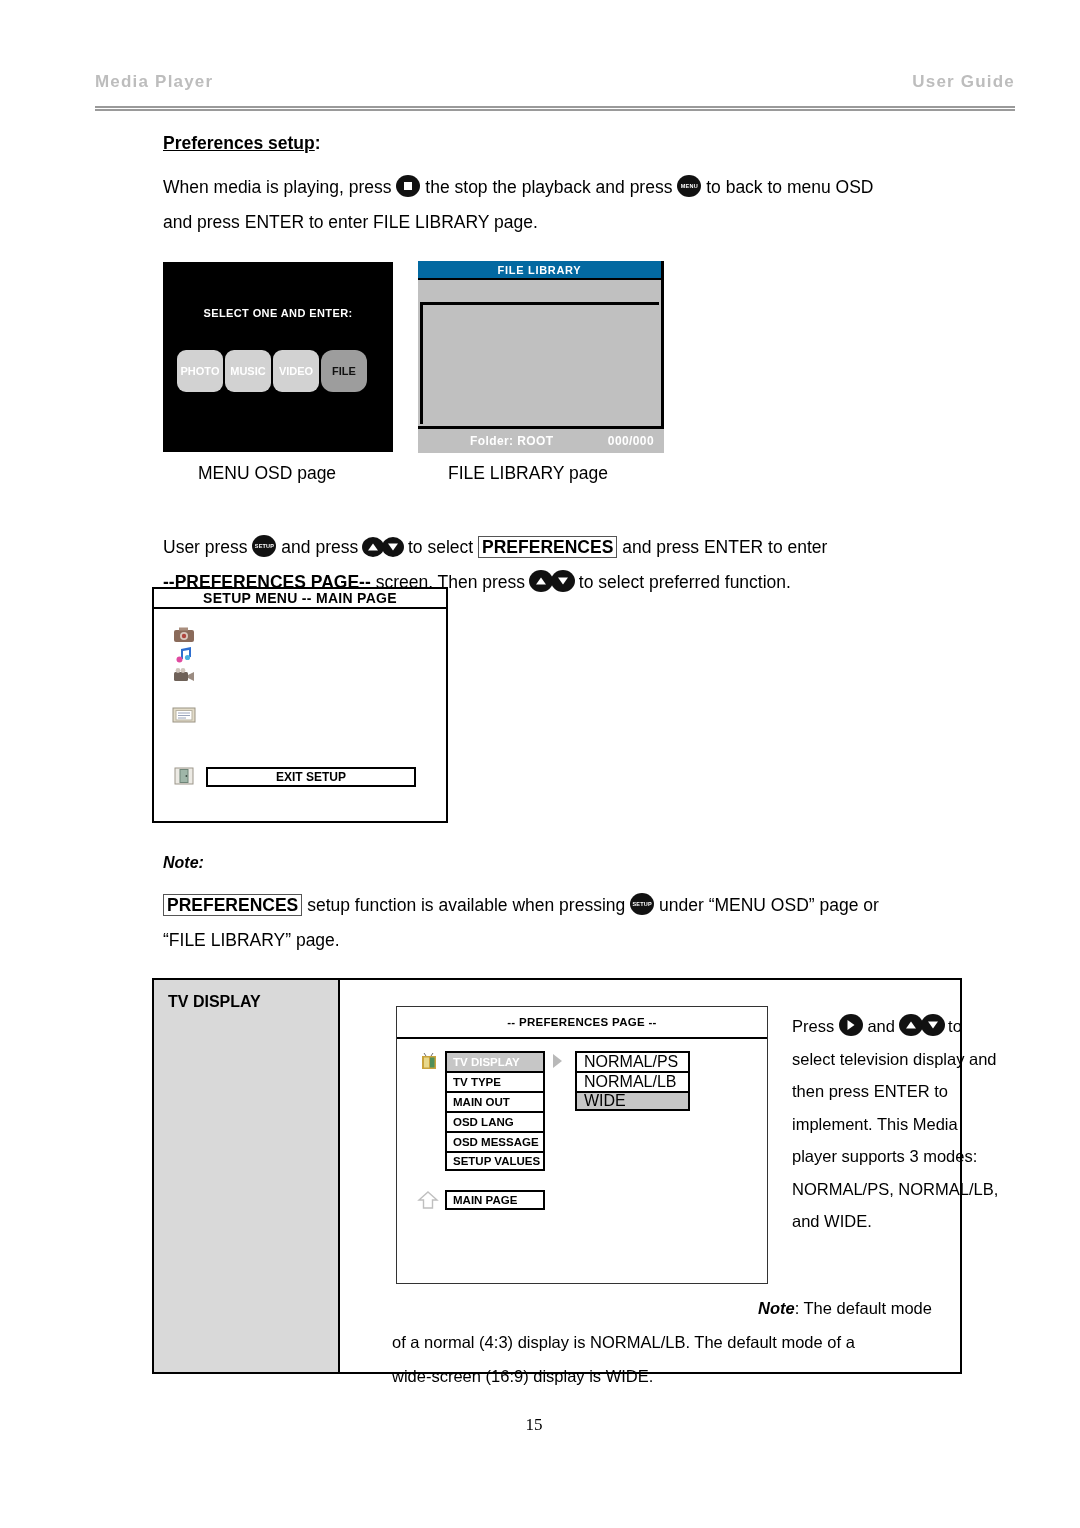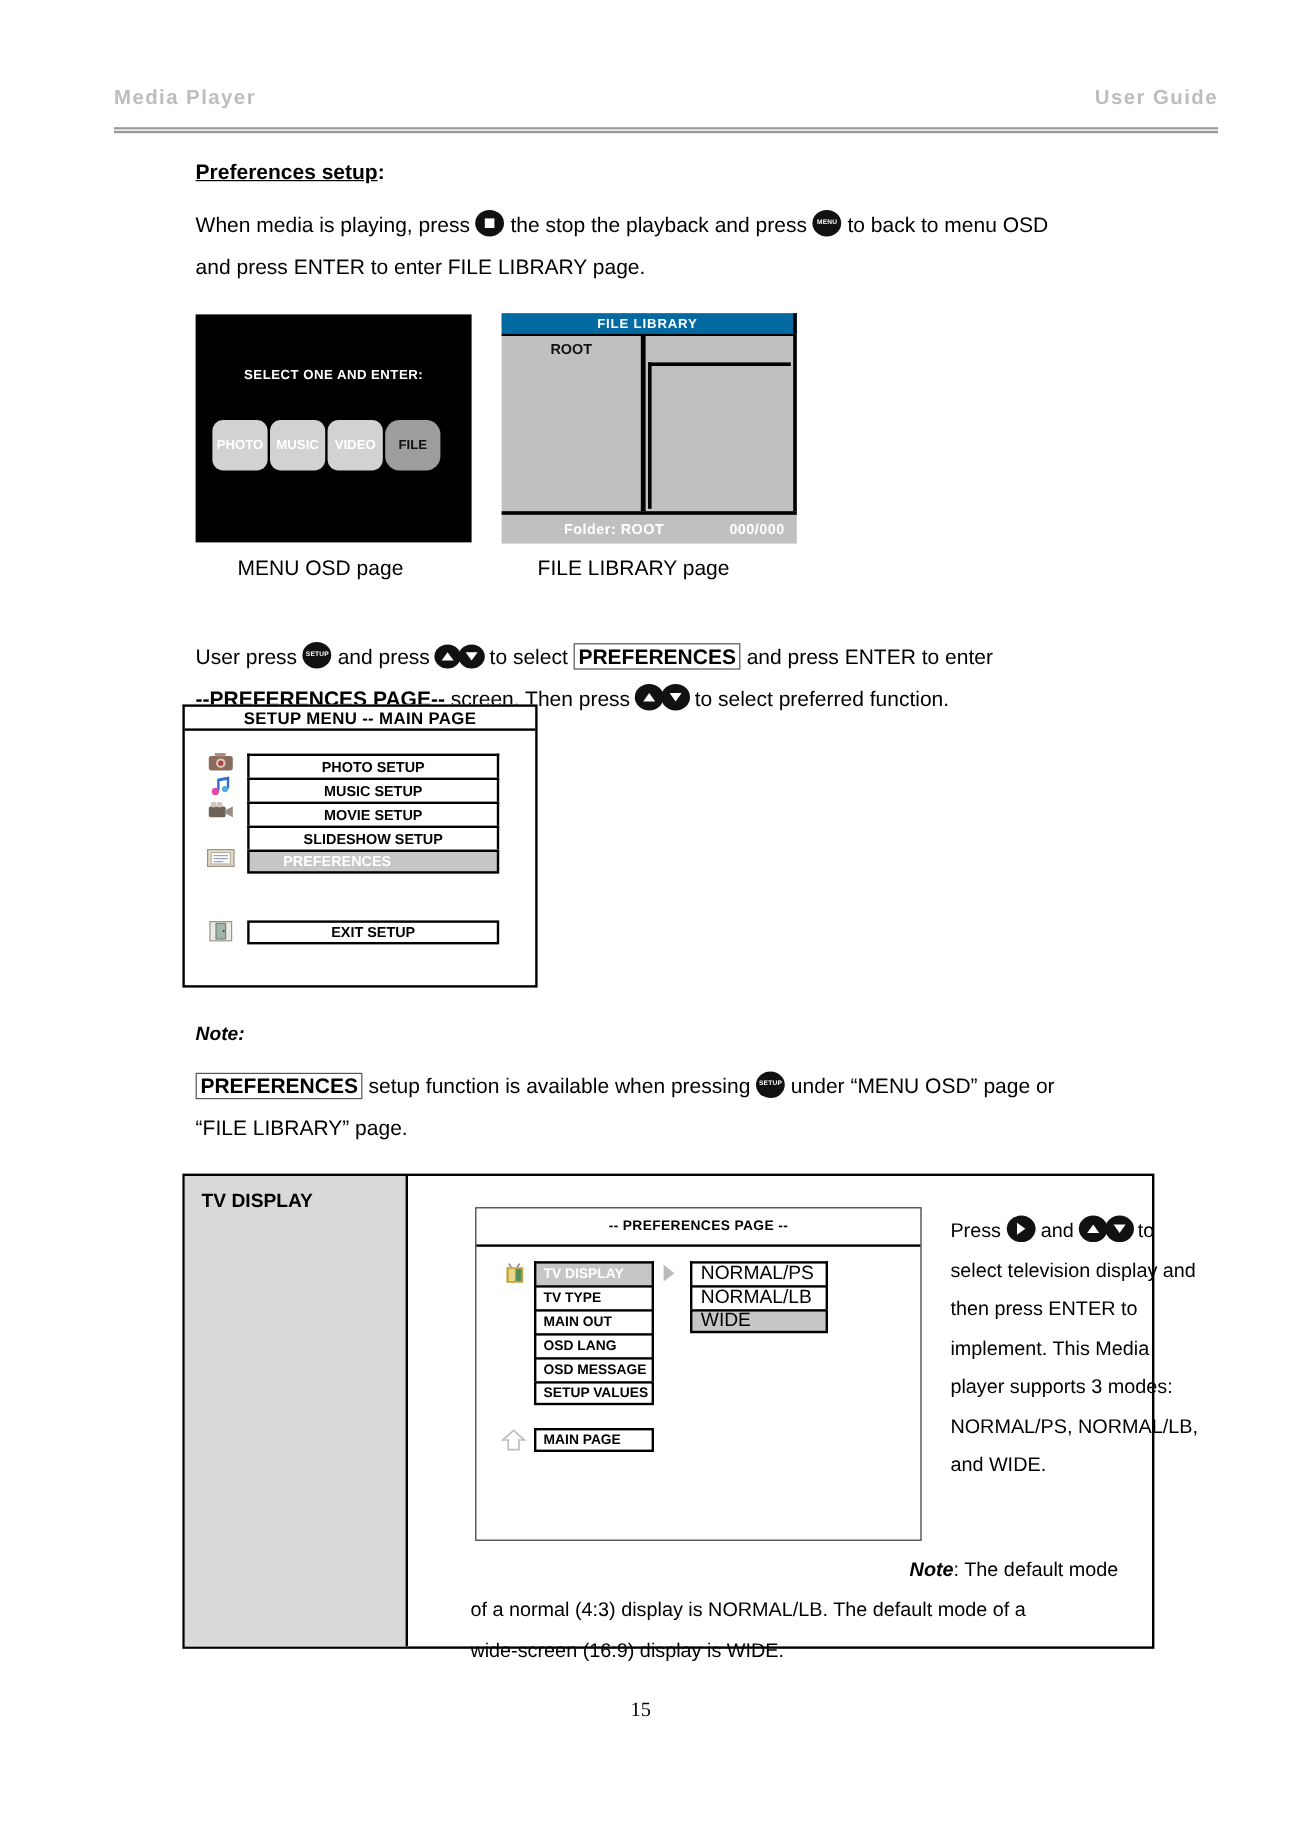--- a/index.html
+++ b/index.html
@@ -267,23 +267,20 @@
     <div class="osd-btn">PHOTO</div>
     <div class="osd-btn">MUSIC</div>
     <div class="osd-btn">VIDEO</div>
     <div class="osd-btn sel">FILE</div>
   </div>
 </div>
 
 <div class="file-lib">
   <div class="fl-title">FILE LIBRARY</div>
   <div class="fl-body">
-    <div class="fl-left">
-      <div class="root">ROOT</div>
-    </div>
     <div class="fl-right">
       <div class="inner"></div>
     </div>
   </div>
   <div class="fl-foot">
     <span>Folder: ROOT</span>
     <span>000/000</span>
   </div>
 </div>
 
@@ -345,27 +342,20 @@
   </div>
 
   <div class="sm-icon sm-icon-exit">
     <svg width="24" height="18" viewBox="0 0 24 18">
         <rect x="3" y="1" width="18" height="16" fill="#eceae4" stroke="#9c968a"></rect>
         <rect x="8" y="2.5" width="8" height="13" fill="#9fb6a8" stroke="#6f8578"></rect>
         <circle cx="14.4" cy="9" r="0.9" fill="#3d4a44"></circle>
       </svg>
   </div>
 
-  <div class="sm-rows">
-    <div class="sm-row">PHOTO SETUP</div>
-    <div class="sm-row">MUSIC SETUP</div>
-    <div class="sm-row">MOVIE SETUP</div>
-    <div class="sm-row">SLIDESHOW SETUP</div>
-    <div class="sm-row sel">PREFERENCES</div>
-  </div>
   <div class="sm-exit">EXIT SETUP</div>
 </div>
 
 <div class="para" style="left:163px; top:854px;">
   <b><i>Note:</i></b>
 </div>
 <div class="para body-text" style="left:163px; top:888px; width:800px;">
   <span class="boxed">PREFERENCES</span>
   <span>setup function is available when pressing</span>
   <span class="key key-lg"><span class="key-label">SETUP</span></span>

